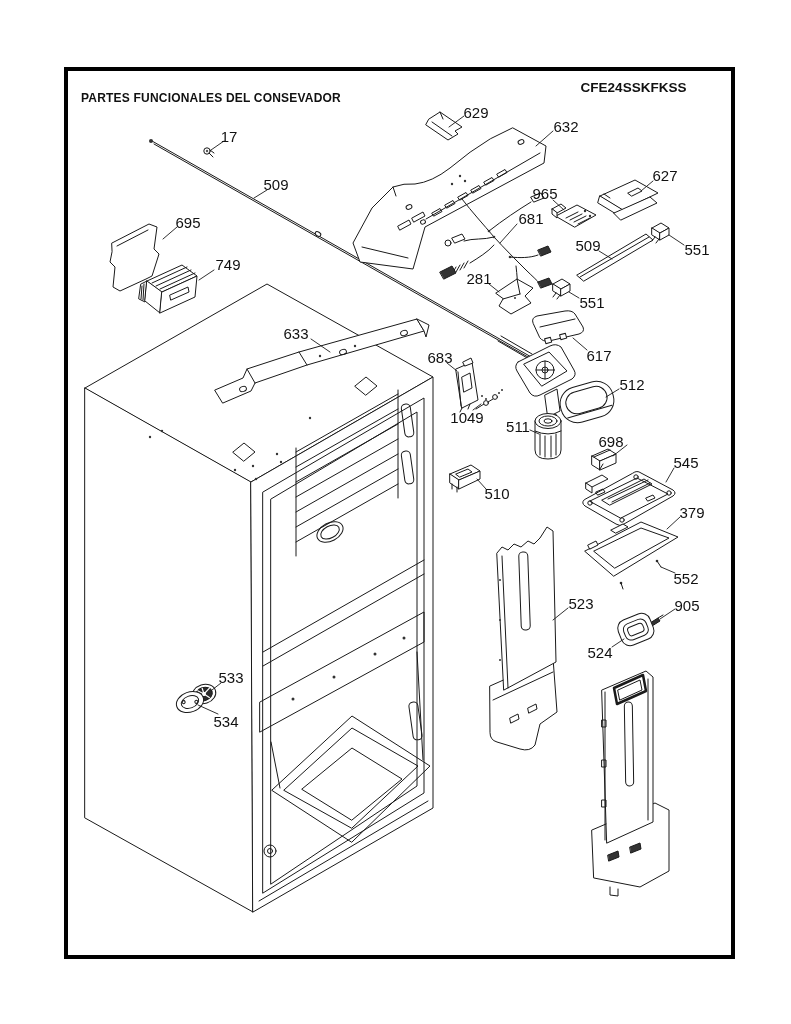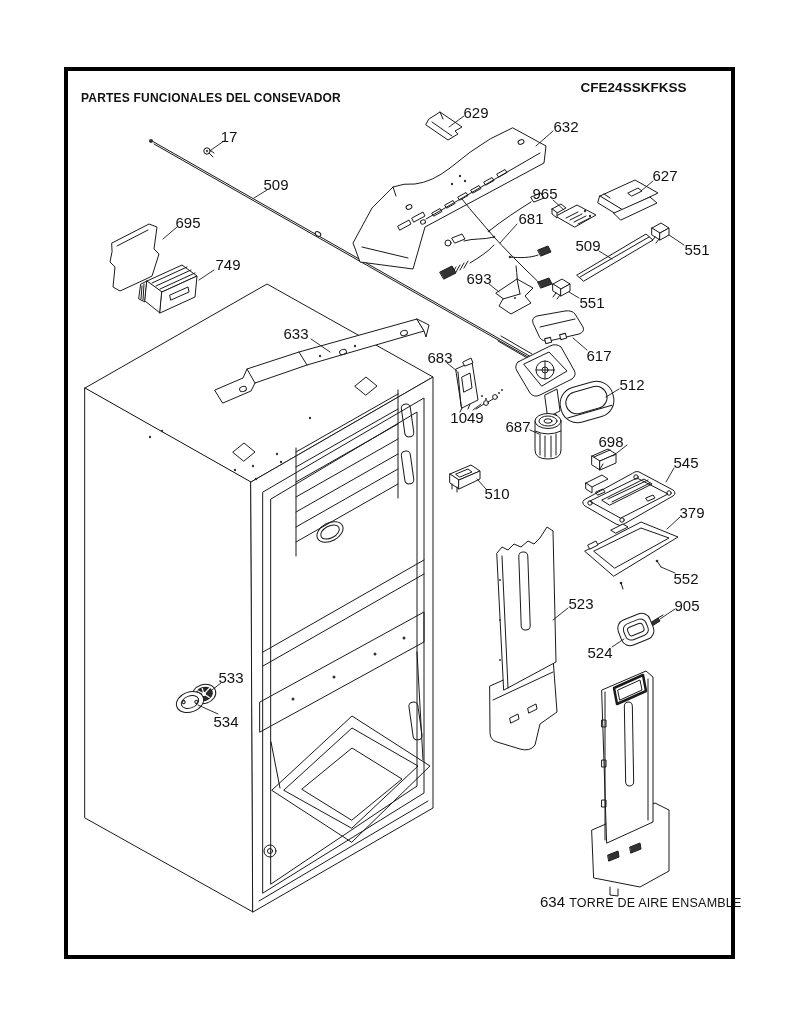--- a/index.html
+++ b/index.html
@@ -449,36 +449,32 @@
   <div class="plabel" style="left:476px;top:112px">629</div>
   <div class="plabel" style="left:566px;top:126px">632</div>
   <div class="plabel" style="left:276px;top:184px">509</div>
   <div class="plabel" style="left:188px;top:222px">695</div>
   <div class="plabel" style="left:545px;top:193px">965</div>
   <div class="plabel" style="left:665px;top:175px">627</div>
   <div class="plabel" style="left:531px;top:218px">681</div>
   <div class="plabel" style="left:588px;top:245px">509</div>
   <div class="plabel" style="left:697px;top:249px">551</div>
   <div class="plabel" style="left:228px;top:264px">749</div>
-  <div class="plabel" style="left:479px;top:278px">693</div>
+  <div class="plabel" style="left:479px;top:278px">281</div>
   <div class="plabel" style="left:592px;top:302px">551</div>
   <div class="plabel" style="left:296px;top:333px">633</div>
   <div class="plabel" style="left:440px;top:357px">683</div>
   <div class="plabel" style="left:599px;top:355px">617</div>
   <div class="plabel" style="left:632px;top:384px">512</div>
   <div class="plabel" style="left:467px;top:417px">1049</div>
-  <div class="plabel" style="left:518px;top:426px">687</div>
+  <div class="plabel" style="left:518px;top:426px">511</div>
   <div class="plabel" style="left:611px;top:441px">698</div>
   <div class="plabel" style="left:686px;top:462px">545</div>
   <div class="plabel" style="left:497px;top:493px">510</div>
   <div class="plabel" style="left:692px;top:512px">379</div>
   <div class="plabel" style="left:686px;top:578px">552</div>
   <div class="plabel" style="left:581px;top:603px">523</div>
   <div class="plabel" style="left:687px;top:605px">905</div>
   <div class="plabel" style="left:600px;top:652px">524</div>
   <div class="plabel" style="left:231px;top:677px">533</div>
   <div class="plabel" style="left:226px;top:721px">534</div>
 
-  <div class="caption">
-    <span class="cap-num">634</span>
-    <span class="cap-text">TORRE DE AIRE ENSAMBLE</span>
-  </div>
 </div>
 
 </body></html>

